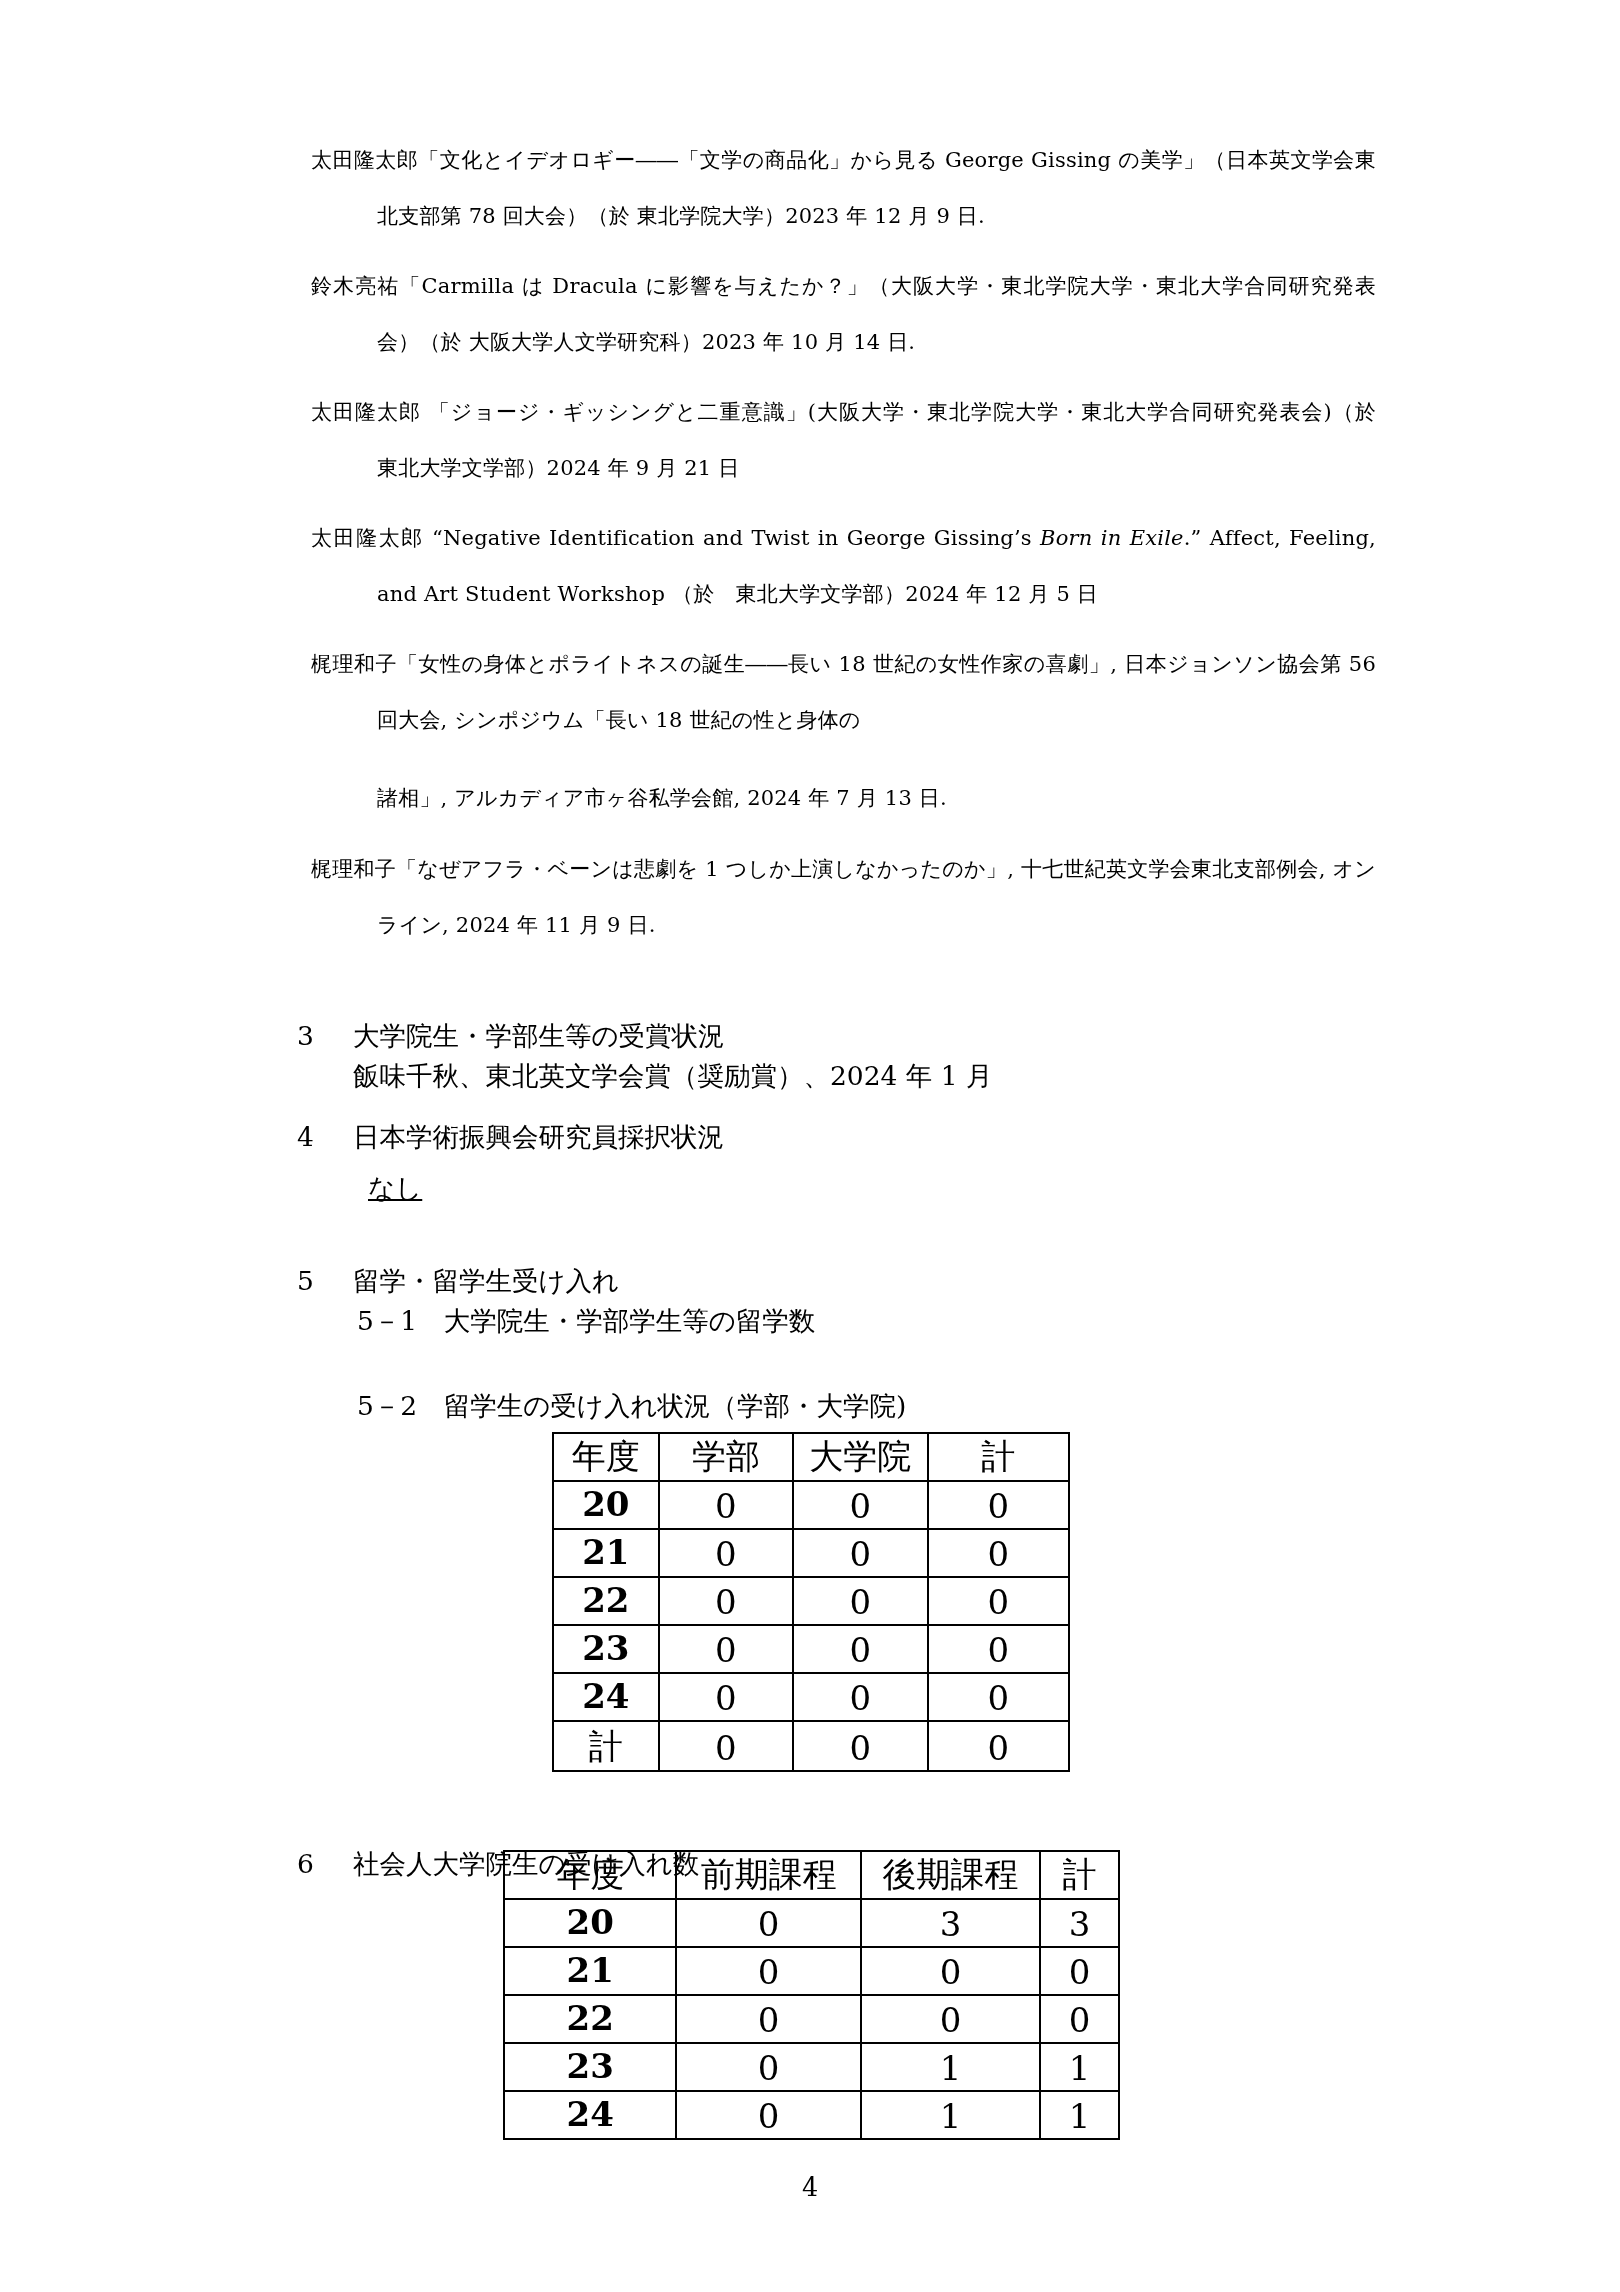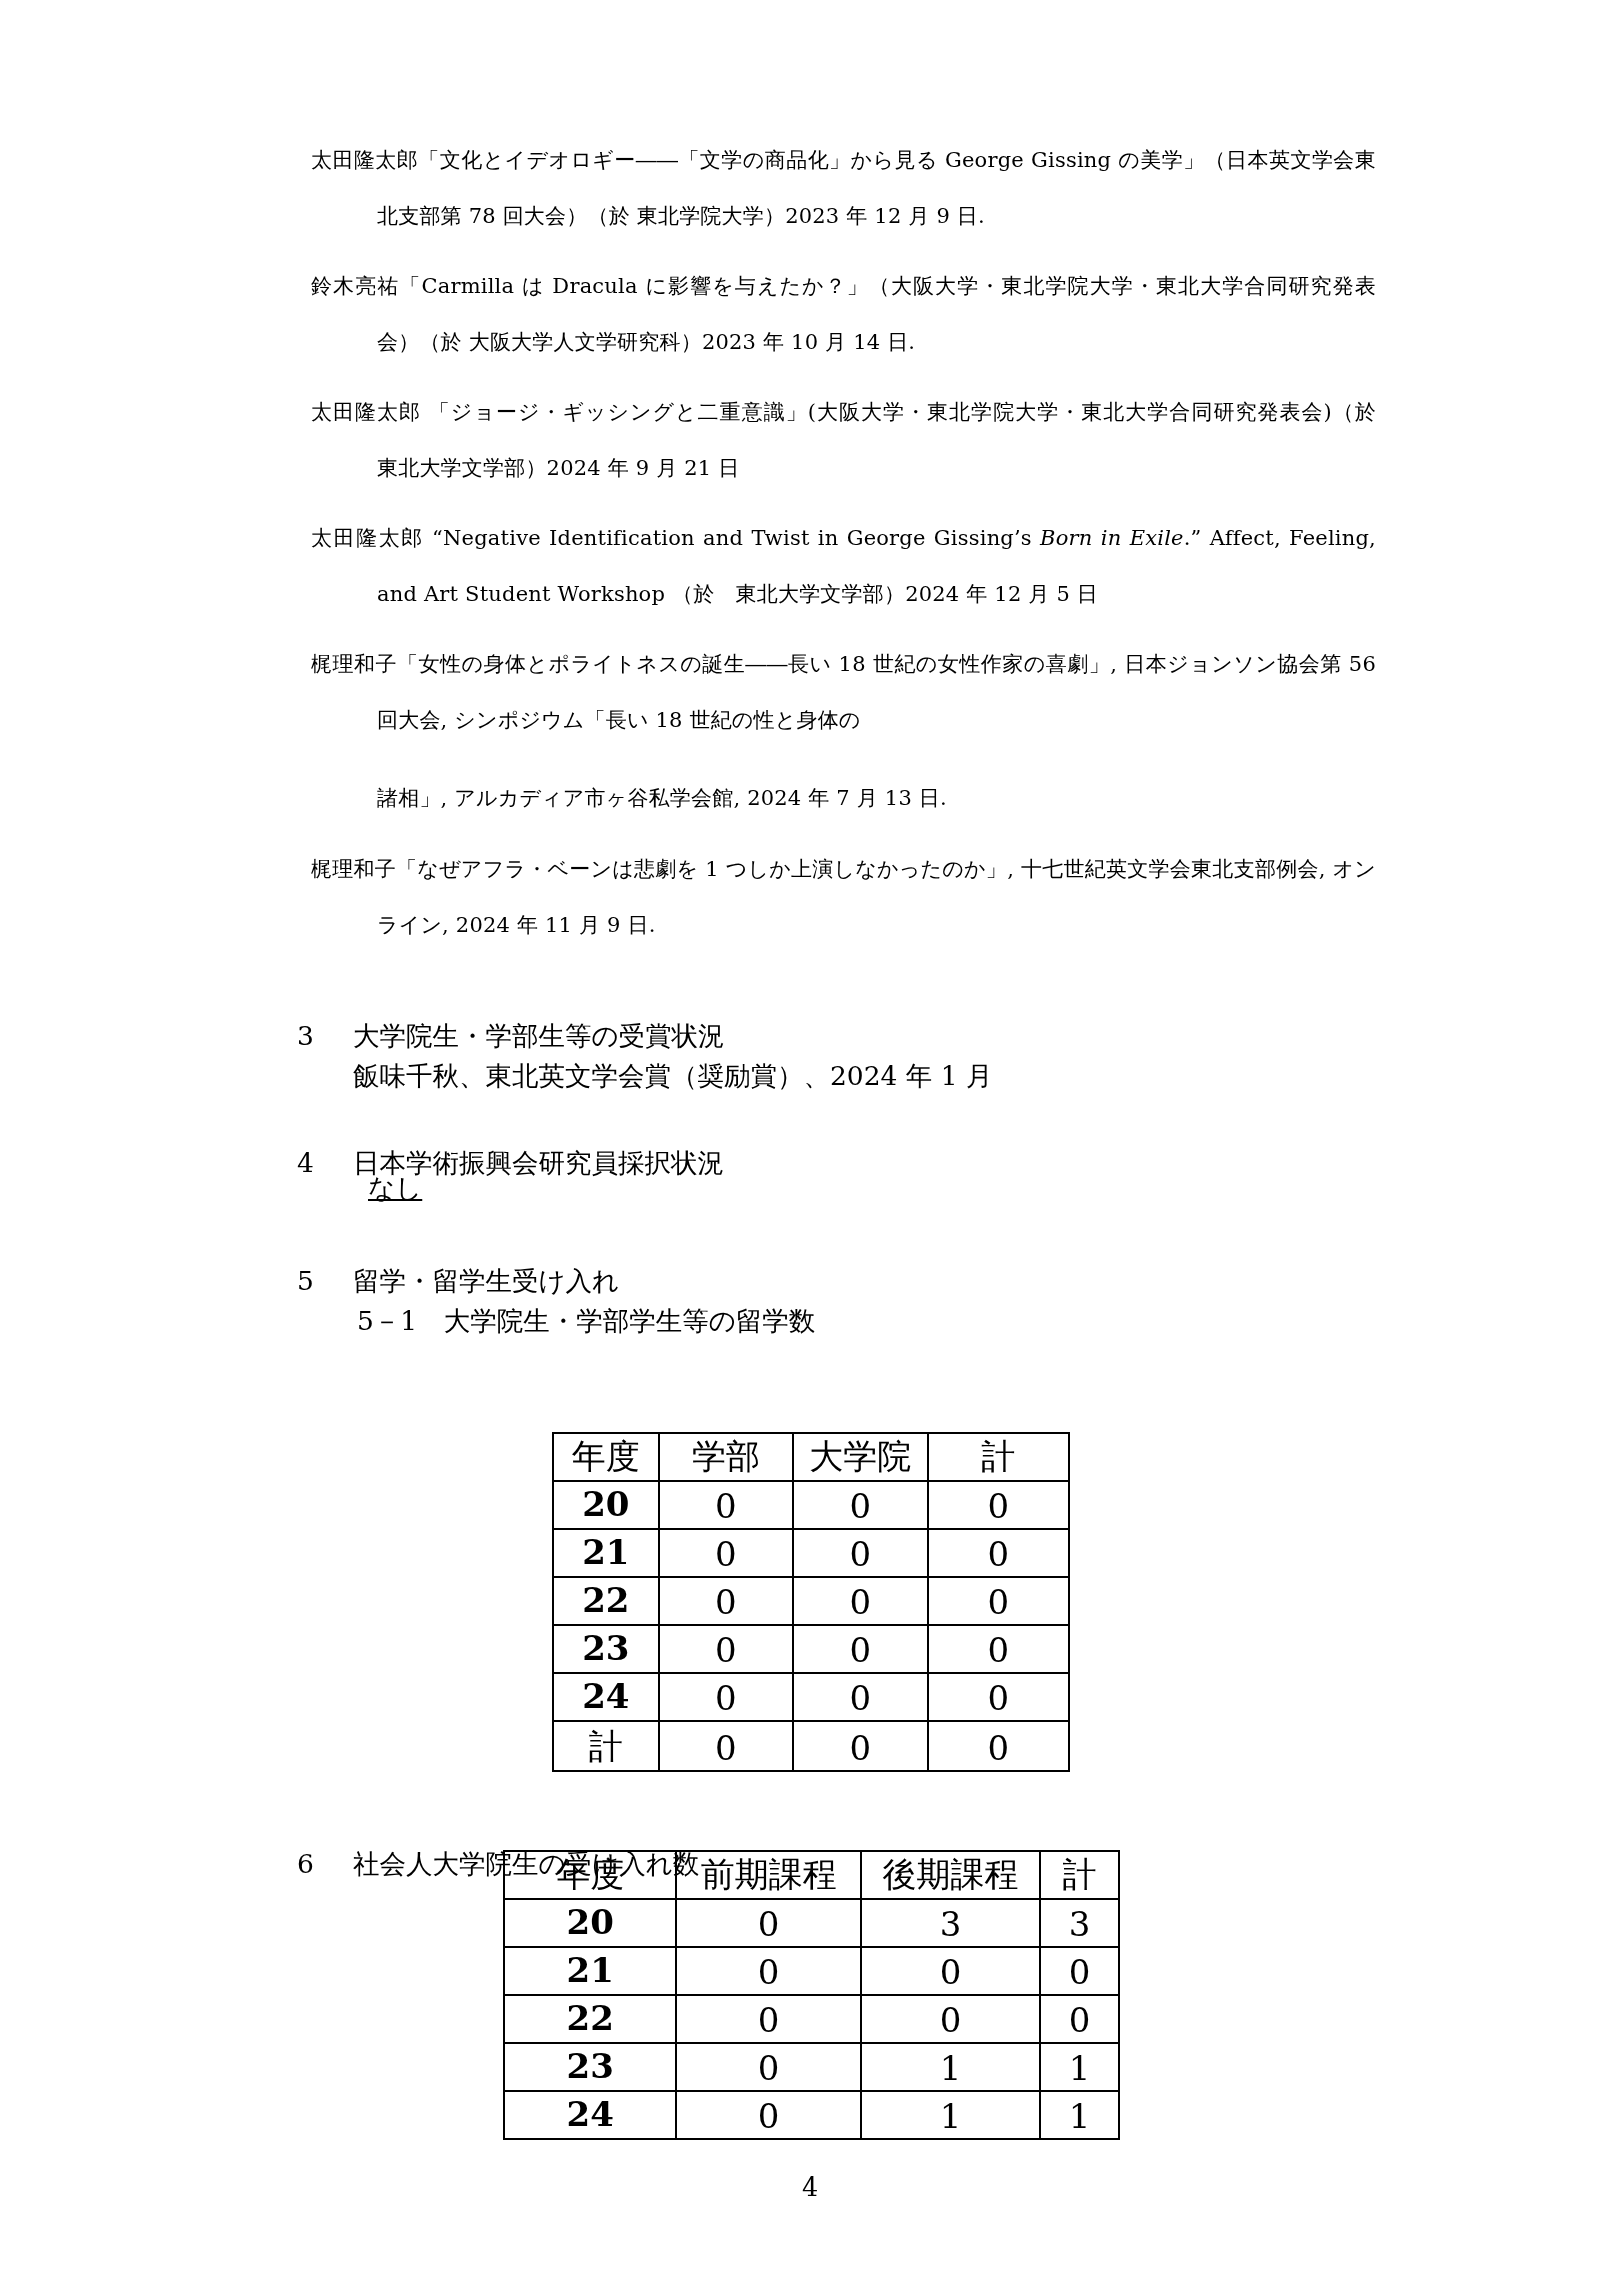--- a/index.html
+++ b/index.html
@@ -65,29 +65,30 @@
     <p class="ref gap-before">
       <span>梶理和子「なぜアフラ・ベーンは悲劇を 1 つしか上演しなかったのか」, 十七世紀英文学会東北支部例会, オンライン, 2024 年 11 月 9 日.</span>
     </p>
   </div>
 
   <div class="sec" style="top:1016px;">
     <span class="num">3</span><span>大学院生・学部生等の受賞状況</span>
   </div>
   <div class="sub" style="left:353px; top:1056px;">飯味千秋、東北英文学会賞（奨励賞）、2024 年 1 月</div>
 
-  <div class="sec" style="top:1143px;">
+  <div class="sec" style="top:1117px;">
     <span class="num">4</span><span>日本学術振興会研究員採択状況</span>
   </div>
   <div class="sub" style="left:368px; top:1168px;text-decoration:underline;">なし</div>
 
   <div class="sec" style="top:1261px;">
     <span class="num">5</span><span>留学・留学生受け入れ</span>
   </div>
   <div class="sub" style="left:357px; top:1301px;">5－1　大学院生・学部学生等の留学数</div>
+  <div class="sub" style="left:357px; top:1386px;">5－2　留学生の受け入れ状況（学部・大学院)</div>
 
   <table class="grid" style="left:552px; top:1432px; width:518px;">
     <colgroup>
         <col style="width:106px">
         <col style="width:135px">
         <col style="width:135px">
         <col style="width:142px">
       </colgroup>
     <tbody>
         <tr>

